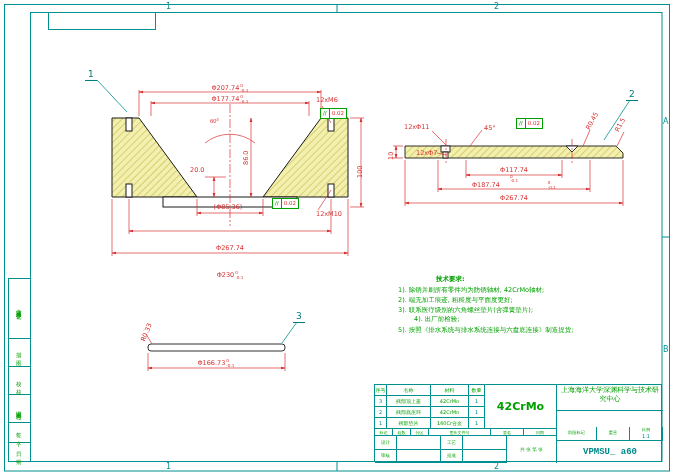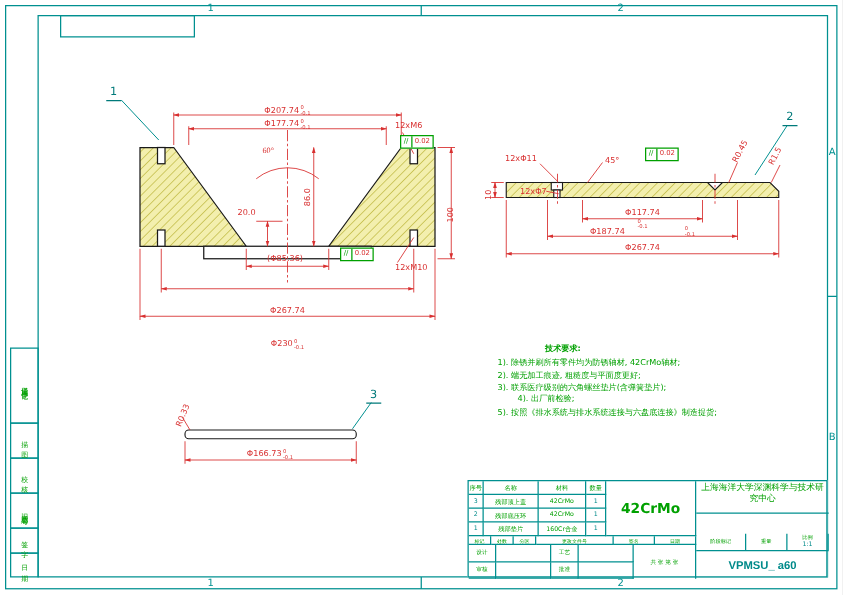--- a/index.html
+++ b/index.html
@@ -23,21 +23,21 @@
   .bom{position:absolute;left:0;top:0;width:110px;height:44px;display:grid;grid-template-columns:12px 44px 38px 16px;grid-auto-rows:11px;}
   .bom div{border-right:1px solid #009090;border-bottom:1px solid #009090;box-sizing:border-box;font-size:5px;display:flex;align-items:center;justify-content:center;overflow:hidden;white-space:nowrap;}
   .g{color:#00a000;} .cy{color:#008a8a;}
   .mat{position:absolute;left:110px;top:0;width:72px;height:44px;border-right:1px solid #009090;border-bottom:1px solid #009090;box-sizing:border-box;display:flex;align-items:center;justify-content:center;color:#00a000;font-size:11px;font-weight:bold;}
   .comp{position:absolute;left:182px;top:0;width:106px;height:26px;border-bottom:1px solid #009090;box-sizing:border-box;color:#00a000;font-size:7px;line-height:1.25;text-align:center;padding:1px 2px;}
   .dtitle{position:absolute;left:182px;top:26px;width:106px;height:16px;border-bottom:1px solid #009090;box-sizing:border-box;color:#00a000;font-size:7px;display:flex;align-items:center;justify-content:center;}
   .marks{position:absolute;left:182px;top:42px;width:106px;height:14px;display:grid;grid-template-columns:40px 33px 33px;border-bottom:1px solid #009090;box-sizing:border-box;}
   .marks>div{border-right:1px solid #009090;box-sizing:border-box;display:flex;flex-direction:column;align-items:center;justify-content:center;gap:1px;}
   .mk{color:#00a000;font-size:4.2px;line-height:1;}
   .mkv{color:#008a8a;font-size:5px;line-height:1;}
-  .dno{position:absolute;left:182px;top:56px;width:106px;height:22px;display:flex;align-items:center;justify-content:center;color:#008a8a;font-size:9px;font-weight:bold;font-family:Liberation Sans, sans-serif;}
+  .dno{position:absolute;left:182px;top:56px;width:106px;height:22px;display:flex;align-items:center;justify-content:center;color:#008a8a;font-size:9px;font-weight:bold;font-family:Liberation Mono, monospace;}
   .rev{position:absolute;left:0;top:44px;width:182px;height:7px;display:grid;grid-template-columns:18px 18px 18px 62px 33px 33px;}
   .rev div{border-right:1px solid #009090;border-bottom:1px solid #009090;box-sizing:border-box;font-size:4px;color:#00a000;display:flex;align-items:center;justify-content:center;overflow:hidden;white-space:nowrap;}
   .staff{position:absolute;left:0;top:51px;width:132px;height:27px;display:grid;grid-template-columns:22px 44px 22px 44px;grid-auto-rows:13.5px;}
   .staff div{border-right:1px solid #009090;border-bottom:1px solid #009090;box-sizing:border-box;font-size:4.5px;color:#00a000;display:flex;align-items:center;justify-content:center;overflow:hidden;white-space:nowrap;}
   .sheetcell{position:absolute;left:132px;top:51px;width:50px;height:27px;border-right:1px solid #009090;box-sizing:border-box;display:flex;align-items:center;justify-content:center;font-size:4.5px;color:#00a000;}
 </style>
 </head>
 <body>
 
 <div class="sheet">

